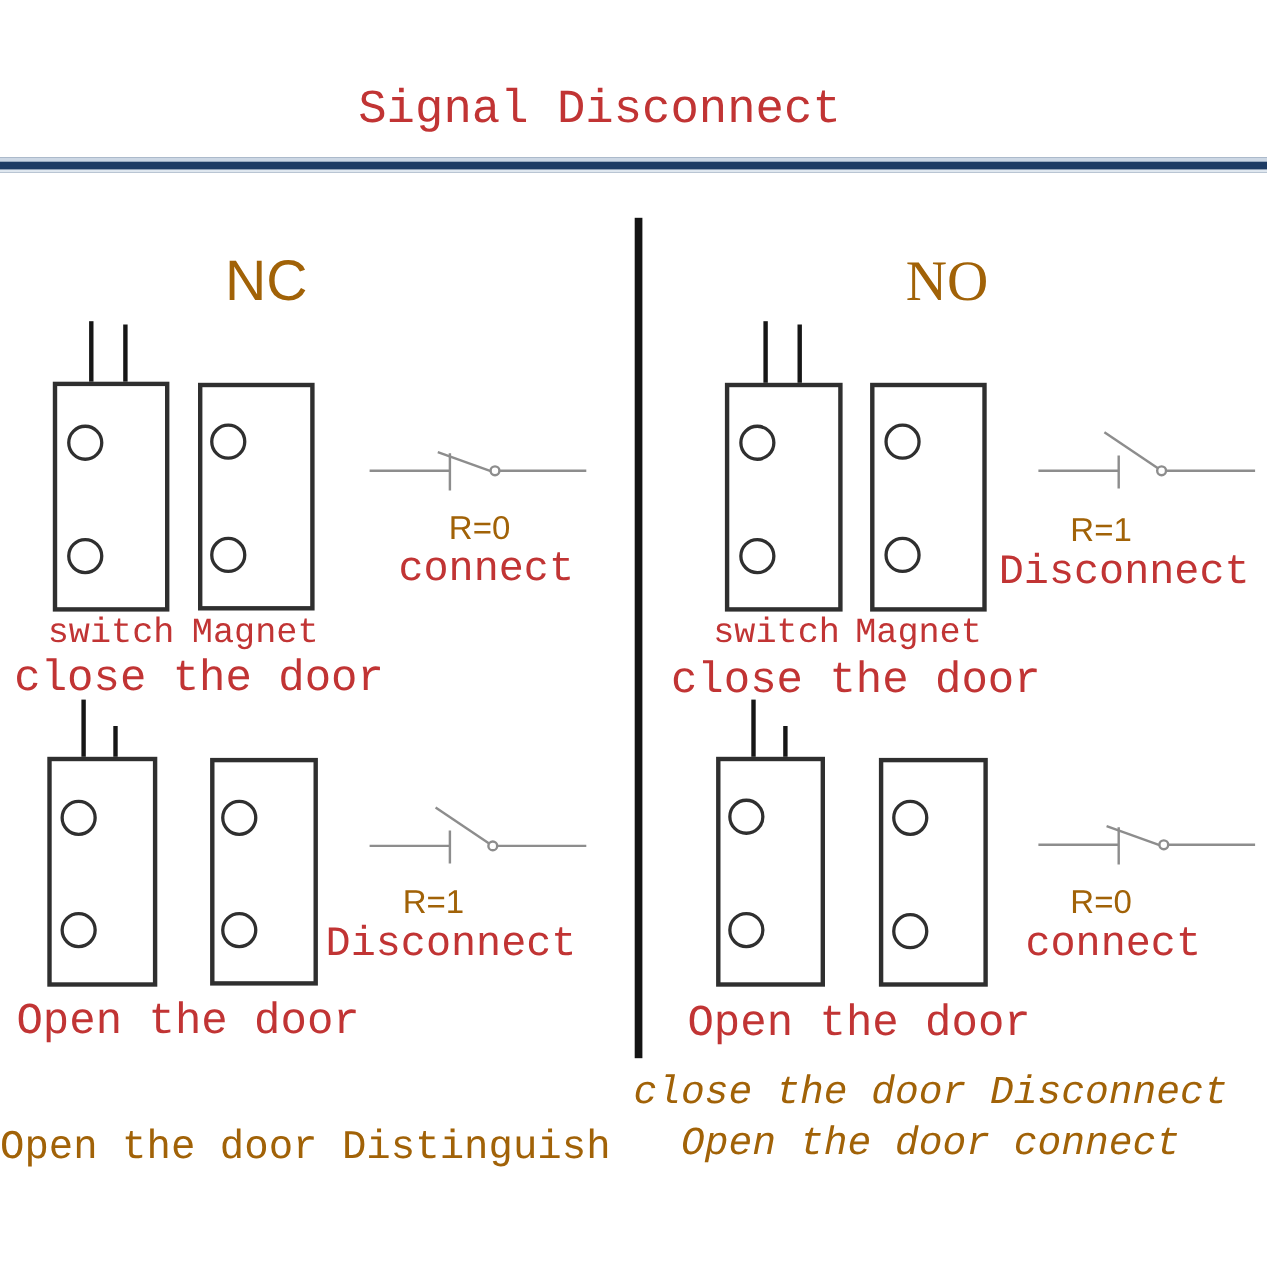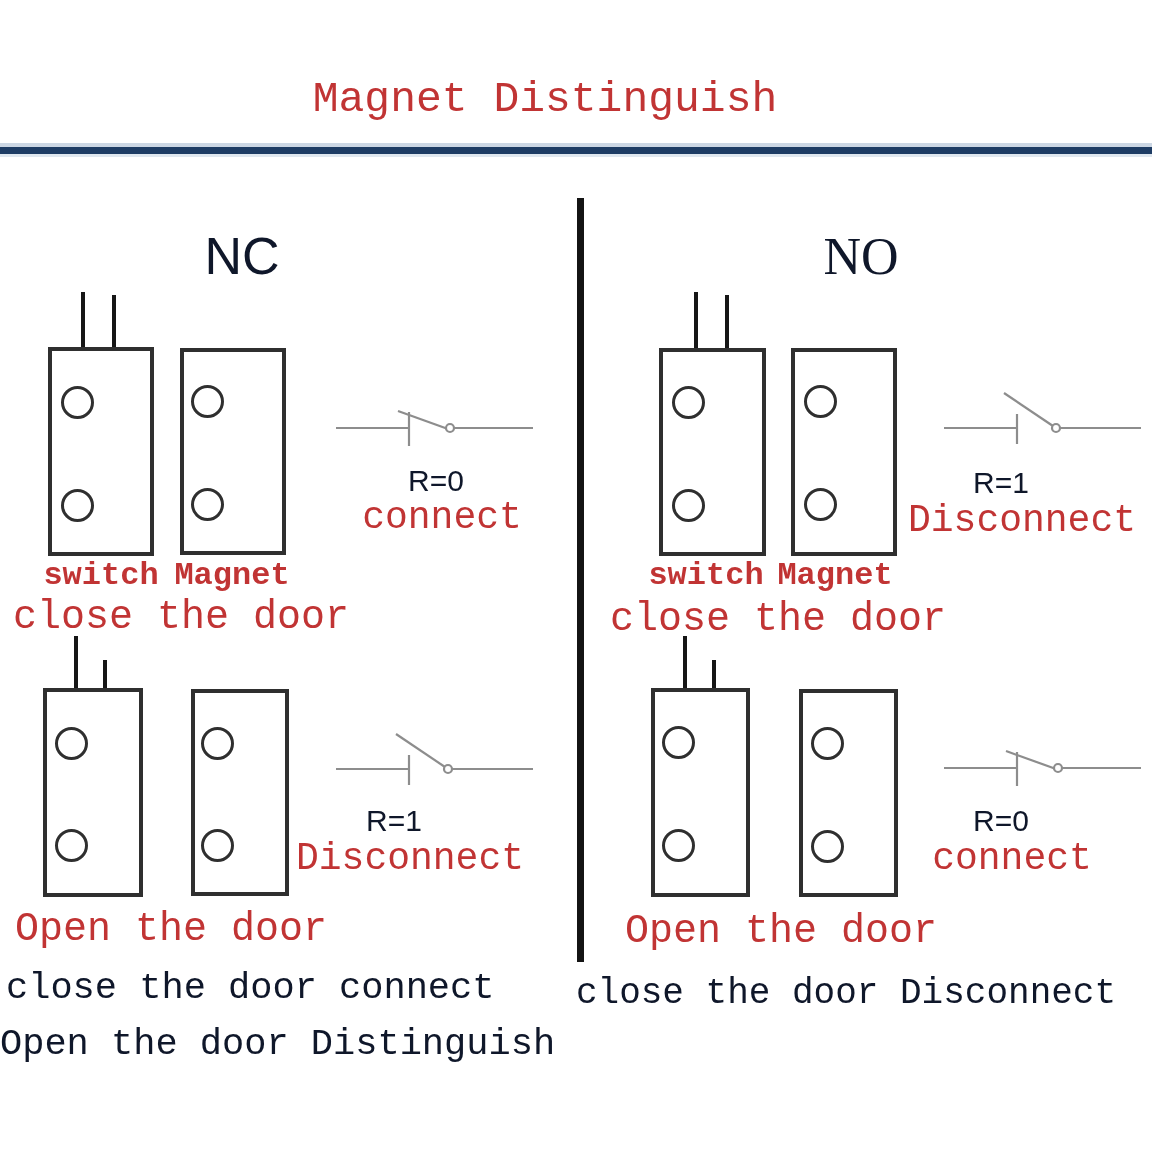--- a/index.html
+++ b/index.html
@@ -6,21 +6,21 @@
   #stage{
     position:relative;
     width:1152px;height:1152px;
     background:#ffffff;
     overflow:hidden;
     font-family:"Liberation Mono", monospace;
   }
   .mono{font-family:"Liberation Mono", monospace;}
   .sans{font-family:"Liberation Sans","DejaVu Sans",sans-serif;}
   .red{color:#c13434;}
-  .ink{color:#0f172a;}
+  .ink{color:#a16207;}
   .ctext{
     position:absolute;
     transform:translateX(-50%);
     white-space:nowrap;
     line-height:1.1;
   }
   .ltext{
     position:absolute;
     white-space:nowrap;
     line-height:1.1;
@@ -48,31 +48,31 @@
     position:absolute;width:33px;height:33px;
     border:3px solid #2f2f2f;border-radius:50%;
     box-sizing:border-box;background:#ffffff;
   }
   .wire{position:absolute;width:4px;background:#161616;}
   .sym{position:absolute;width:205px;height:70px;}
   .sym line, .sym circle{stroke:#8d8d8d;stroke-width:2.2;}
   .sym circle{fill:#ffffff;}
   .rval{font-size:30px;font-weight:normal;}
   .result{font-size:38px;}
-  .part-caption{font-size:32px;font-weight:bold;}
+  .part-caption{font-size:32px;}
   .state-caption{font-size:40px;}
   .summary{font-size:37px;}
-  .summary-sm{font-size:36px;}
+  .summary-sm{font-size:36px;font-style:italic;}
 </style>
 </head>
 <body>
 
 <div id="stage">
 
-  <div class="ctext title red mono" style="left:545px;top:76px;">Magnet Distinguish</div>
+  <div class="ctext title red mono" style="left:545px;top:76px;">Signal Disconnect</div>
   <div class="hrule"></div>
   <div class="vrule"></div>
 
   <div class="ctext panel-label sans ink" style="left:242px;top:228px;">NC</div>
   <div class="ctext panel-label sans ink" style="left:861px;top:228px;font-family:Liberation Serif, serif;">NO</div>
 
   <div>
     <div class="wire" style="left:81px;top:292px;height:57px;"></div>
     <div class="wire" style="left:112px;top:295px;height:54px;"></div>
     <div class="box" style="left:48px;top:347px;width:106px;height:209px;"></div>
@@ -161,17 +161,17 @@
       <line x1="66" y1="28" x2="116" y2="46"></line>
       <circle cx="118" cy="45" r="4"></circle>
       <line x1="122" y1="45" x2="201" y2="45"></line>
     </svg>
 
     <div class="ctext rval sans ink" style="left:1001px;top:804px;">R=0</div>
     <div class="ctext result mono red" style="left:1012px;top:838px;">connect</div>
     <div class="ctext state-caption mono red" style="left:781px;top:910px;">Open the door</div>
   </div>
 
-  <div class="ltext summary mono ink" style="left:6px;top:968px;">close the door connect</div>
   <div class="ltext summary mono ink" style="left:0px;top:1024px;">Open the door Distinguish</div>
   <div class="ctext summary-sm mono ink" style="left:846px;top:974px;">close the door Disconnect</div>
+  <div class="ctext summary-sm mono ink" style="left:846px;top:1020px;">Open the door connect</div>
 
 </div>
 
 </body></html>

